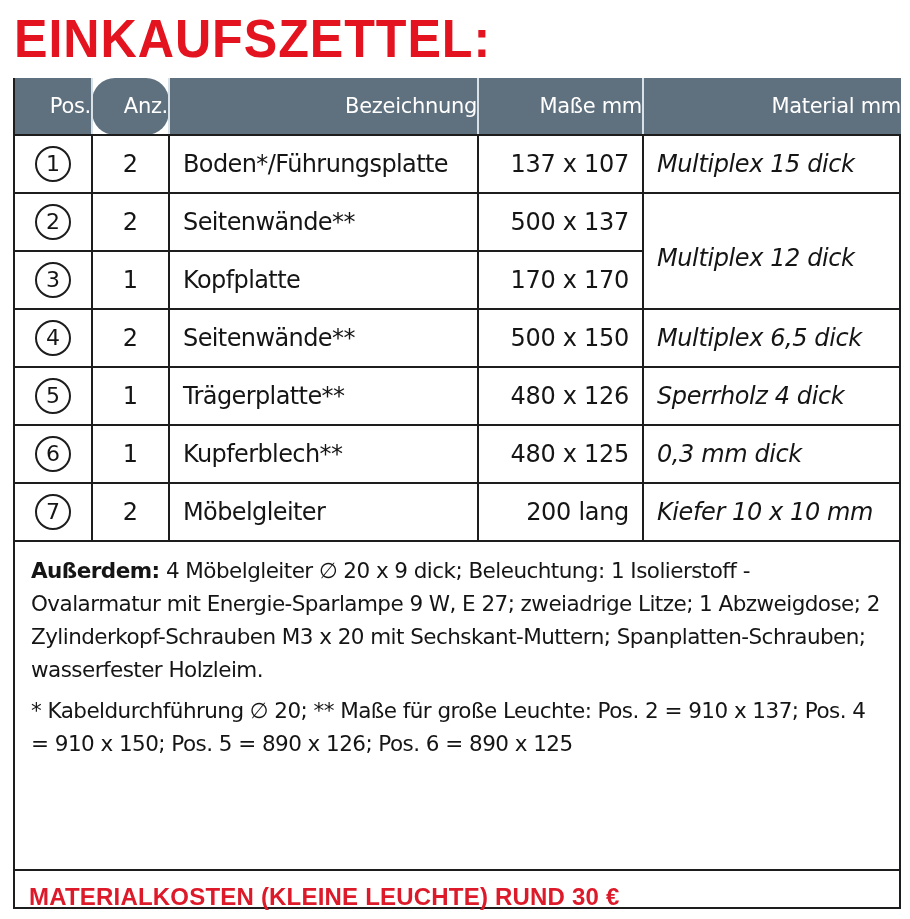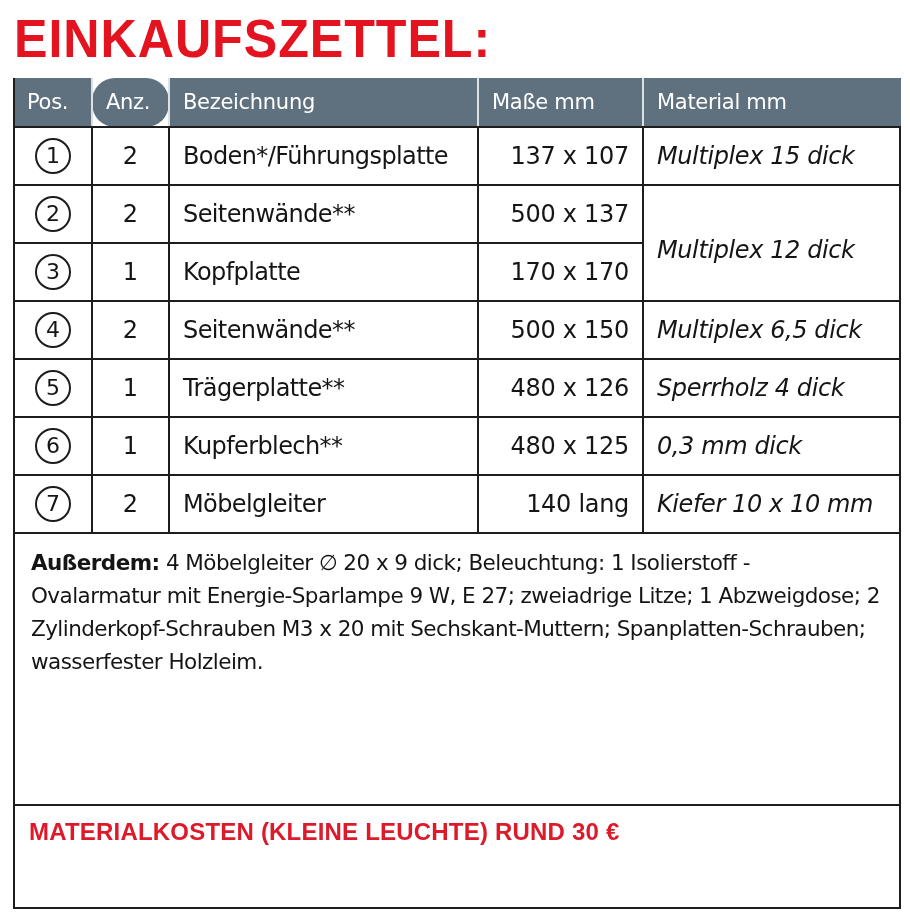--- a/index.html
+++ b/index.html
@@ -18,21 +18,21 @@
     position: absolute; left: 13px; top: 78px; width: 888px; height: 831px;
     border: 2px solid #1d1d1d; border-top: none;
   }
 
   table.list {
     border-collapse: collapse; width: 886px; table-layout: fixed;
   }
   table.list th {
     background: #5f707f; color: #ffffff; font-weight: normal;
     font-family: "DejaVu Sans", sans-serif; font-size: 21px;
-    height: 49px; text-align: left; padding-left: 13px;
+    height: 57px; text-align: right; padding-left: 13px;
     border-right: 2px solid #d8e0e8; border-bottom: 2px solid #1d1d1d;
     letter-spacing: -0.3px;
   }
   table.list th:last-child { border-right: none; }
   table.list th.c-pos { padding-left: 12px; }
   table.list th.c-anz { padding-left: 13px; border-radius: 23px; }
 
   table.list td {
     height: 58px; border: 2px solid #1d1d1d; font-size: 24px;
     vertical-align: middle;
@@ -46,21 +46,21 @@
   td.mat { padding-left: 13px; font-style: italic; vertical-align: top; padding-top: 13px; letter-spacing: -0.4px; border-radius: 18px; }
   td.mat.mid { vertical-align: middle; padding-top: 0; }
 
   .circ {
     display: inline-block; width: 36px; height: 36px; border: 2px solid #1d1d1d;
     border-radius: 50%; text-align: center; line-height: 32px; font-size: 22px;
   }
 
   .notes {
     border-bottom: 2px solid #1d1d1d;
-    padding: 12px 16px 0 16px; height: 272px;
+    padding: 12px 16px 0 16px; height: 329px;
     font-size: 21.5px; line-height: 33px; letter-spacing: -0.55px;
   }
   .notes p { margin: 0; }
   .notes p.p2 { margin-top: 8px; }
   .notes b { font-weight: bold; }
 
   .costs {
     padding: 8px 14px 0 14px;
     font-family: "Liberation Sans", sans-serif; font-weight: bold;
     font-size: 24px; line-height: 36px; color: #dd1a2a; letter-spacing: 0.2px;
@@ -128,26 +128,27 @@
         <td class="pos"><span class="circ">6</span></td>
         <td class="anz">1</td>
         <td class="name">Kupferblech**</td>
         <td class="size">480 x 125</td>
         <td class="mat mid">0,3 mm dick</td>
       </tr>
       <tr>
         <td class="pos"><span class="circ">7</span></td>
         <td class="anz">2</td>
         <td class="name">Möbelgleiter</td>
-        <td class="size">140 lang</td>
+        <td class="size">200 lang</td>
         <td class="mat mid">Kiefer 10 x 10 mm</td>
       </tr>
     </tbody>
   </table>
 
   <div class="notes">
     <p><b>Außerdem:</b><span> 4 Möbelgleiter ∅ 20 x 9 dick; Beleuchtung: 1 Isolierstoff - Ovalarmatur mit Energie-Sparlampe 9 W, E 27; zweiadrige Litze; 1 Abzweigdose; 2 Zylinderkopf-Schrauben M3 x 20 mit Sechskant-Muttern; Spanplatten-Schrauben; wasserfester Holzleim.</span></p>
+    <p class="p2">* Kabeldurchführung ∅ 20; ** Maße für große Leuchte: Pos. 2 = 910 x 137; Pos. 4 = 910 x 150; Pos. 5 = 890 x 126; Pos. 6 = 890 x 125</p>
   </div>
 
   <div class="costs">
     <div>MATERIALKOSTEN (KLEINE LEUCHTE) RUND 30 €</div>
   </div>
 </div>
 
 </body></html>

